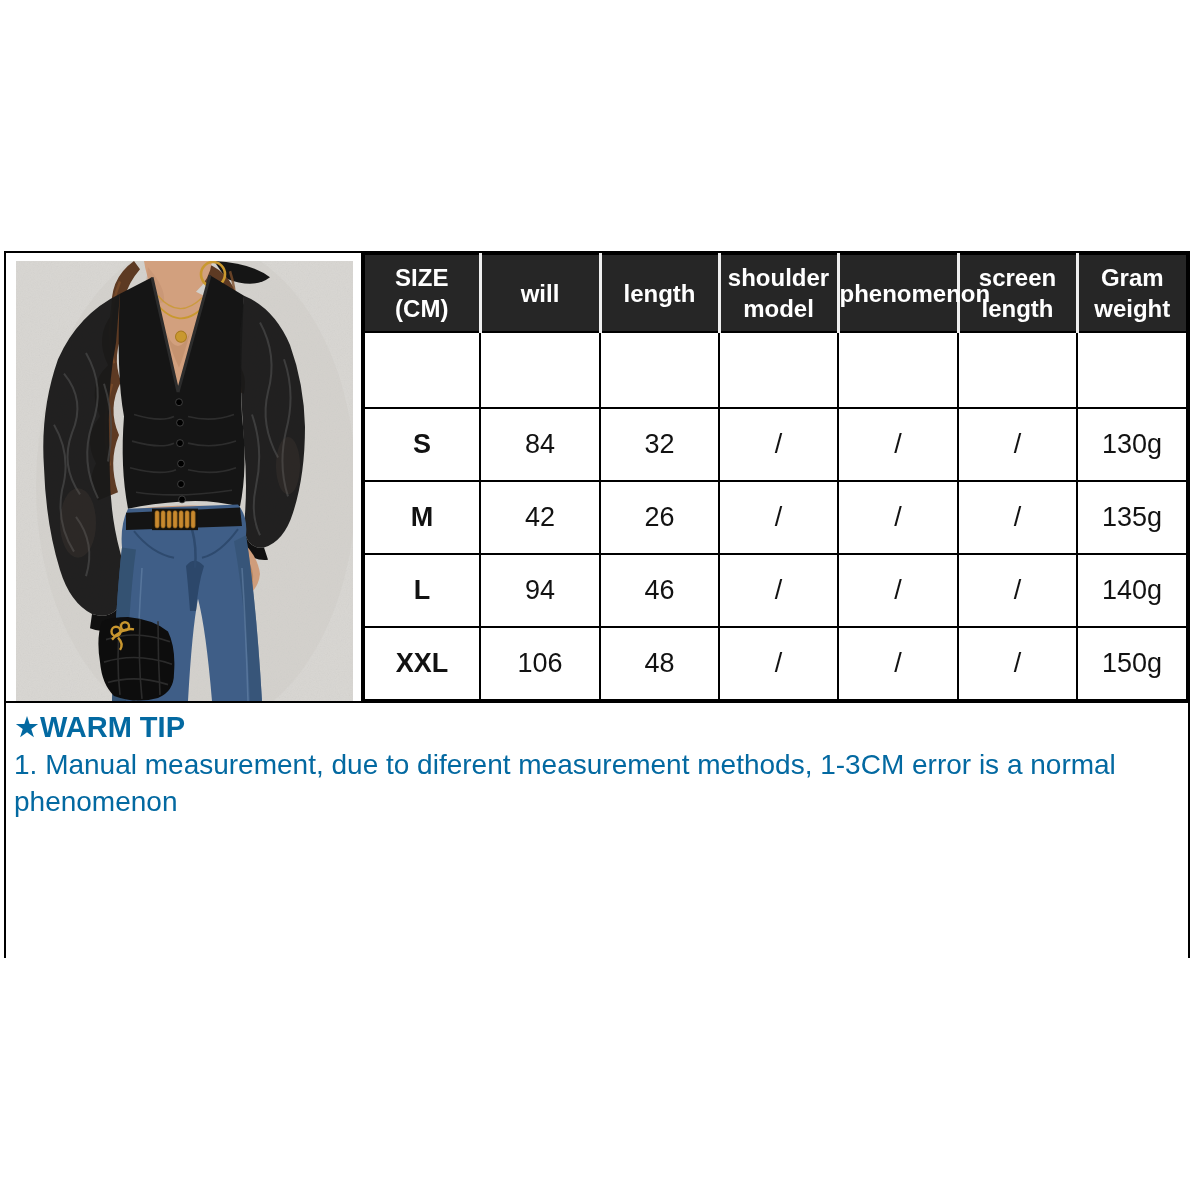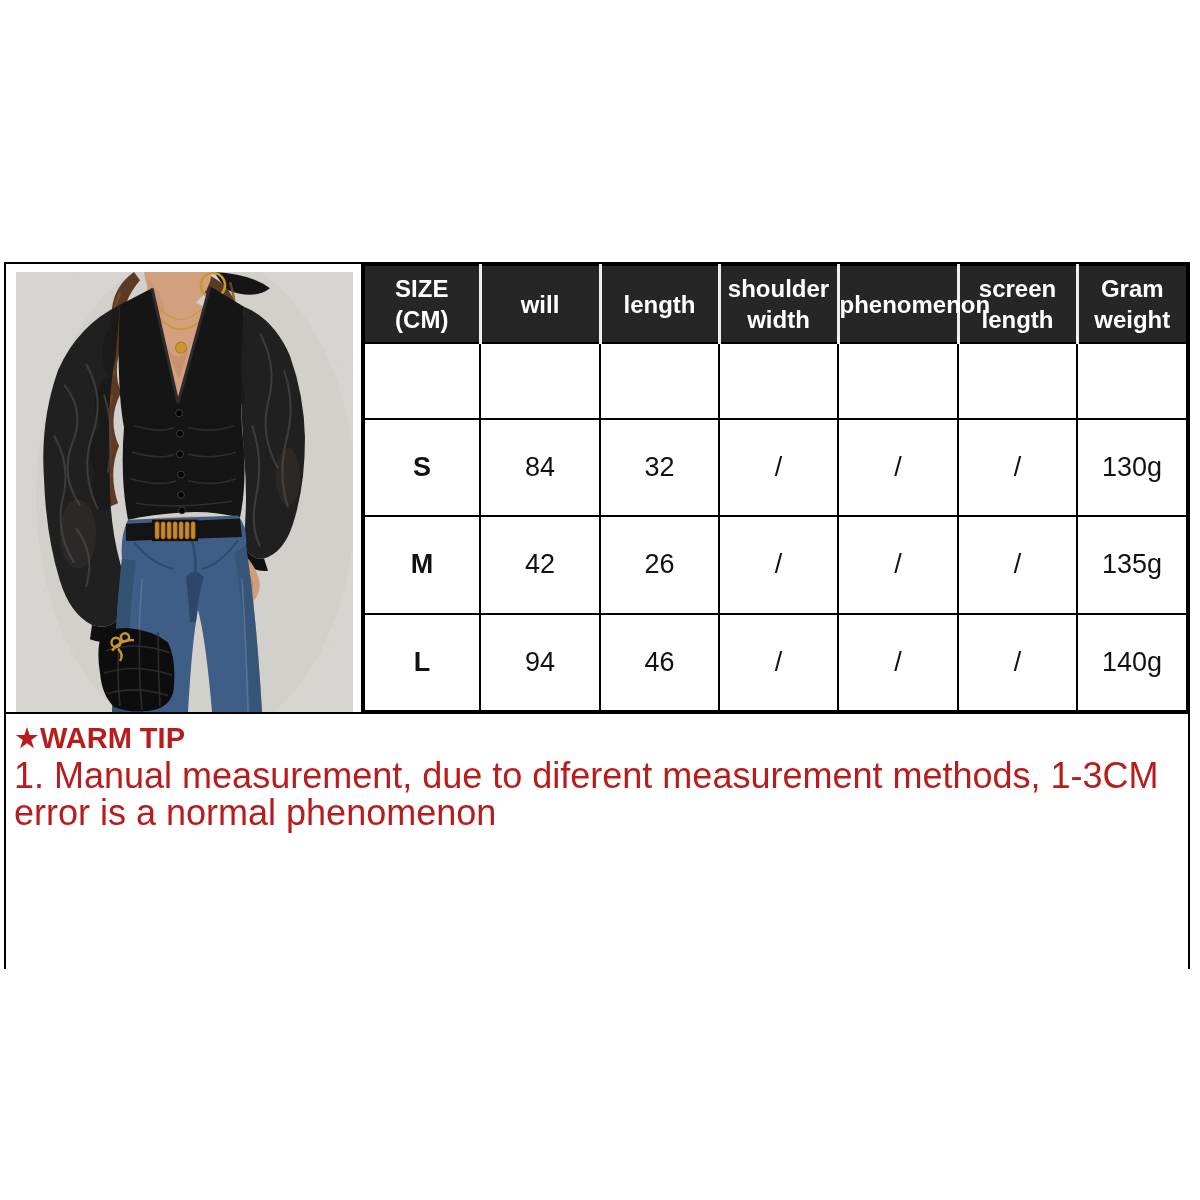--- a/index.html
+++ b/index.html
@@ -3,21 +3,21 @@
 <meta charset="utf-8">
 <style>
   html,body{margin:0;padding:0;}
   body{
     width:1200px;height:1200px;position:relative;overflow:hidden;
     background:#ffffff;
     font-family:"Liberation Sans","DejaVu Sans",sans-serif;
     -webkit-font-smoothing:antialiased;
   }
   .sheet{
-    position:absolute;left:4px;top:262px;width:1186px;box-sizing:border-box;
+    position:absolute;left:4px;top:251px;width:1186px;box-sizing:border-box;
     border-left:2px solid #000;border-right:2px solid #000;
     background:#fff;
   }
   .main-row{display:flex;height:450px;border-top:2px solid #000;box-sizing:border-box;}
   .photo-cell{
     width:357px;box-sizing:border-box;flex:0 0 357px;
     border-right:2px solid #000;background:#fff;
     padding:8px 8px 0 10px;
   }
   .photo-frame{width:100%;height:100%;overflow:hidden;}
@@ -34,24 +34,24 @@
   }
   table.size-table th:first-child{border-left:2px solid #000;}
   table.size-table td{
     border:2px solid #000;text-align:center;vertical-align:middle;
     font-size:27px;color:#121212;background:#fff;padding:0;
   }
   table.size-table tr.spacer-row td{height:74px;}
   table.size-table td.size-label{font-weight:bold;}
   .warm-tip{
     border-top:2px solid #000;box-sizing:border-box;min-height:257px;
-    padding:5px 14px 10px 8px;color:#b91c1c;
+    padding:5px 14px 10px 8px;color:#0369a1;
   }
   .warm-tip .tip-title{font-size:29px;font-weight:bold;line-height:38px;}
-  .warm-tip .tip-note{font-size:36px;line-height:37px;font-weight:400;}
+  .warm-tip .tip-note{font-size:28px;line-height:37px;font-weight:400;}
 </style>
 </head>
 <body>
 
 <div class="sheet">
 
   <div class="main-row">
 
     <div class="photo-cell">
       <div class="photo-frame">
@@ -185,21 +185,21 @@
             <col style="width:119px">
             <col>
         </colgroup>
         <thead>
           <tr>
             <th>SIZE
 (CM)</th>
             <th>will</th>
             <th>length</th>
             <th>shoulder
-width</th>
+model</th>
             <th>phenomenon</th>
             <th>screen
 length</th>
             <th>Gram
 weight</th>
           </tr>
         </thead>
         <tbody>
           <tr class="spacer-row">
             <td></td>
@@ -230,20 +230,29 @@
           </tr>
           <tr>
             <td class="size-label">L</td>
             <td>94</td>
             <td>46</td>
             <td>/</td>
             <td>/</td>
             <td>/</td>
             <td>140g</td>
           </tr>
+          <tr>
+            <td class="size-label">XXL</td>
+            <td>106</td>
+            <td>48</td>
+            <td>/</td>
+            <td>/</td>
+            <td>/</td>
+            <td>150g</td>
+          </tr>
         </tbody>
       </table>
     </div>
   </div>
 
   <div class="warm-tip">
     <div class="tip-title">★WARM TIP</div>
     <div class="tip-note">1. Manual measurement, due to diferent measurement methods, 1-3CM error is a normal phenomenon</div>
   </div>
 

